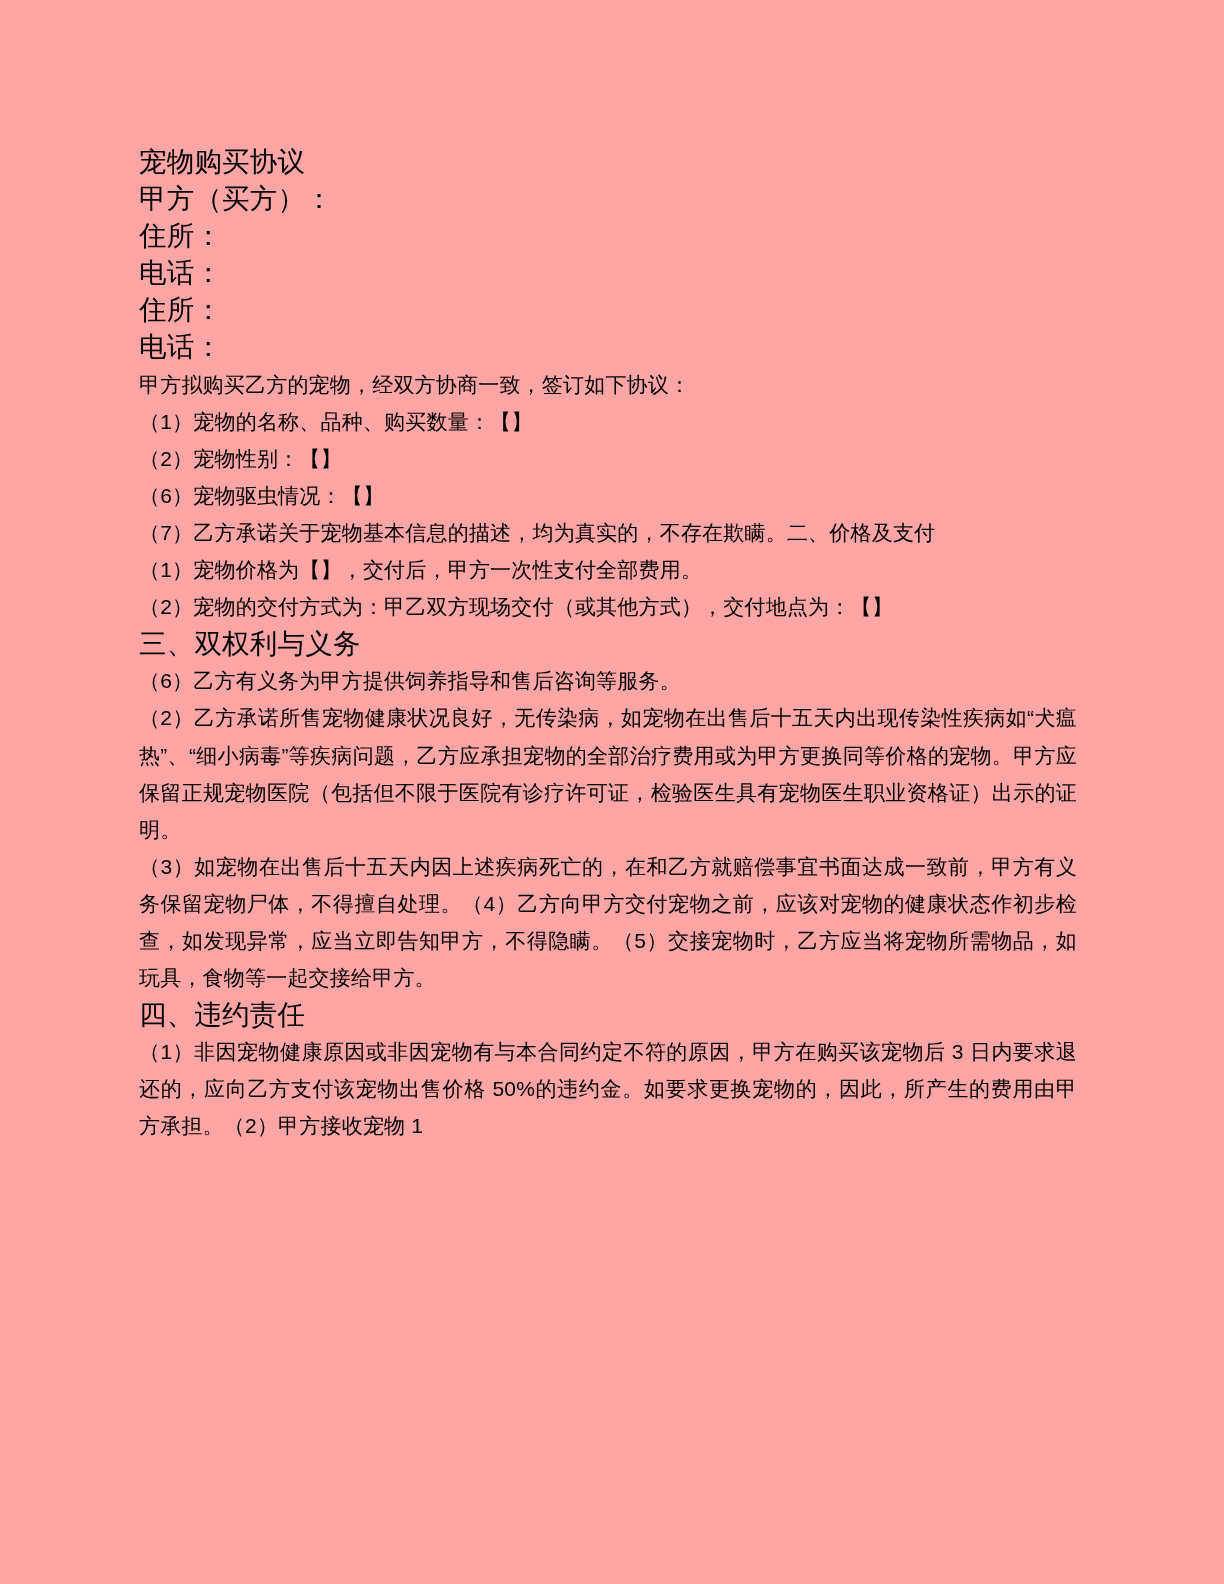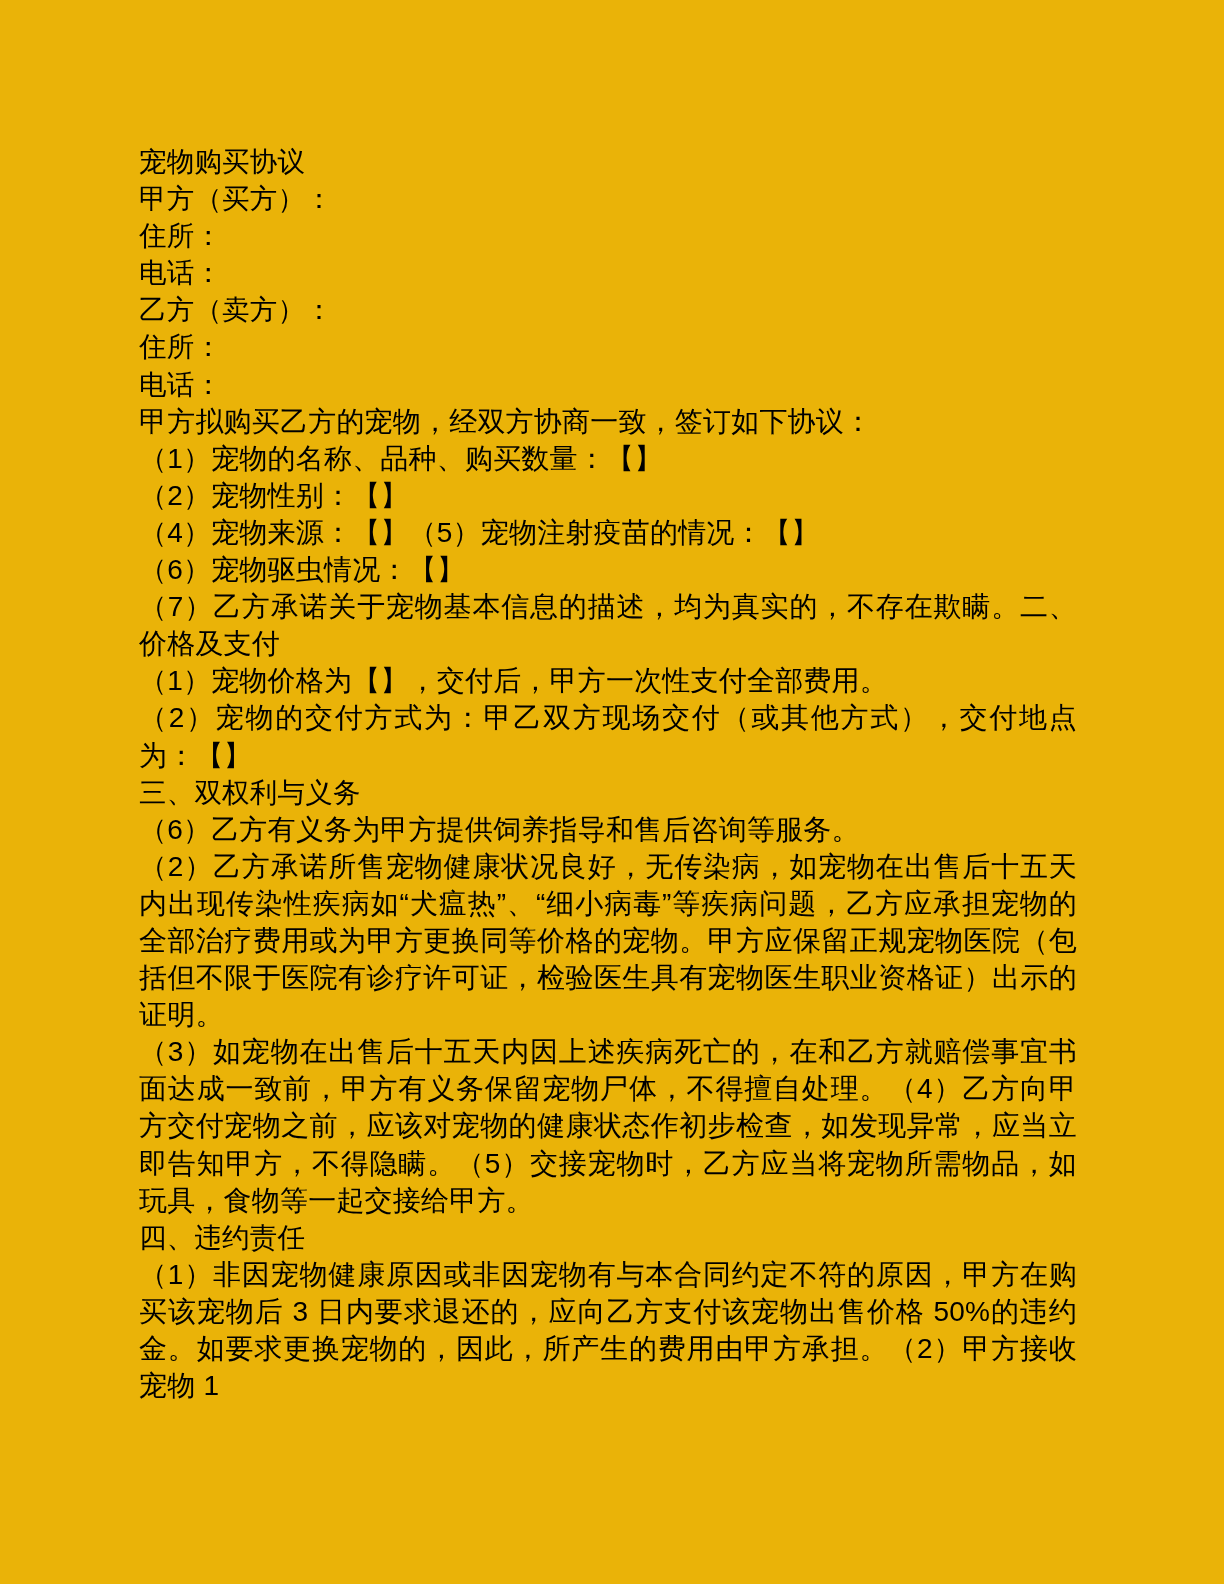--- a/index.html
+++ b/index.html
@@ -13,42 +13,42 @@
     height: 1584px;
     overflow: hidden;
     font-family: "Liberation Sans", "DejaVu Sans", sans-serif;
     color: #000000;
     -webkit-font-smoothing: none;
   }
   .page {
     position: relative;
     width: 1224px;
     height: 1584px;
-    background: #eab308;
+    background: #fca5a5;
     box-sizing: border-box;
   }
   .doc-body {
     position: absolute;
     left: 139px;
     top: 143px;
     width: 938px;
   }
   .line {
     font-size: 27.5px;
     line-height: 37.1px;
     letter-spacing: 0.2px;
     text-align: left;
     white-space: normal;
     word-break: break-all;
     margin: 0;
     padding: 0;
   }
   
   .para {
-    font-size: 28px;
+    font-size: 21px;
     line-height: 37.1px;
     letter-spacing: 0.2px;
     margin: 0;
     padding: 0;
     text-align: justify;
     text-justify: inter-ideograph;
     word-break: break-all;
   }
 </style>
 </head>
@@ -56,29 +56,27 @@
 
 <div class="page">
   <div class="doc-body">
 
     <div class="line">宠物购买协议</div>
 
     <div class="line">甲方（买方）：</div>
     <div class="line">住所：</div>
     <div class="line">电话：</div>
 
-    <div class="line">乙方（卖方）：</div>
     <div class="line">住所：</div>
     <div class="line">电话：</div>
 
     <div class="para">甲方拟购买乙方的宠物，经双方协商一致，签订如下协议：</div>
 
     <div class="para">（1）宠物的名称、品种、购买数量：【】</div>
     <div class="para">（2）宠物性别：【】</div>
-    <div class="para">（4）宠物来源：【】（5）宠物注射疫苗的情况：【】</div>
     <div class="para">（6）宠物驱虫情况：【】</div>
     <div class="para">（7）乙方承诺关于宠物基本信息的描述，均为真实的，不存在欺瞒。二、价格及支付</div>
 
     <div class="para">（1）宠物价格为【】，交付后，甲方一次性支付全部费用。</div>
     <div class="para">（2）宠物的交付方式为：甲乙双方现场交付（或其他方式），交付地点为：【】</div>
 
     <div class="line">三、双权利与义务</div>
     <div class="para">（6）乙方有义务为甲方提供饲养指导和售后咨询等服务。</div>
     <div class="para">（2）乙方承诺所售宠物健康状况良好，无传染病，如宠物在出售后十五天内出现传染性疾病如“犬瘟热”、“细小病毒”等疾病问题，乙方应承担宠物的全部治疗费用或为甲方更换同等价格的宠物。甲方应保留正规宠物医院（包括但不限于医院有诊疗许可证，检验医生具有宠物医生职业资格证）出示的证明。</div>
     <div class="para">（3）如宠物在出售后十五天内因上述疾病死亡的，在和乙方就赔偿事宜书面达成一致前，甲方有义务保留宠物尸体，不得擅自处理。（4）乙方向甲方交付宠物之前，应该对宠物的健康状态作初步检查，如发现异常，应当立即告知甲方，不得隐瞒。（5）交接宠物时，乙方应当将宠物所需物品，如玩具，食物等一起交接给甲方。</div>

